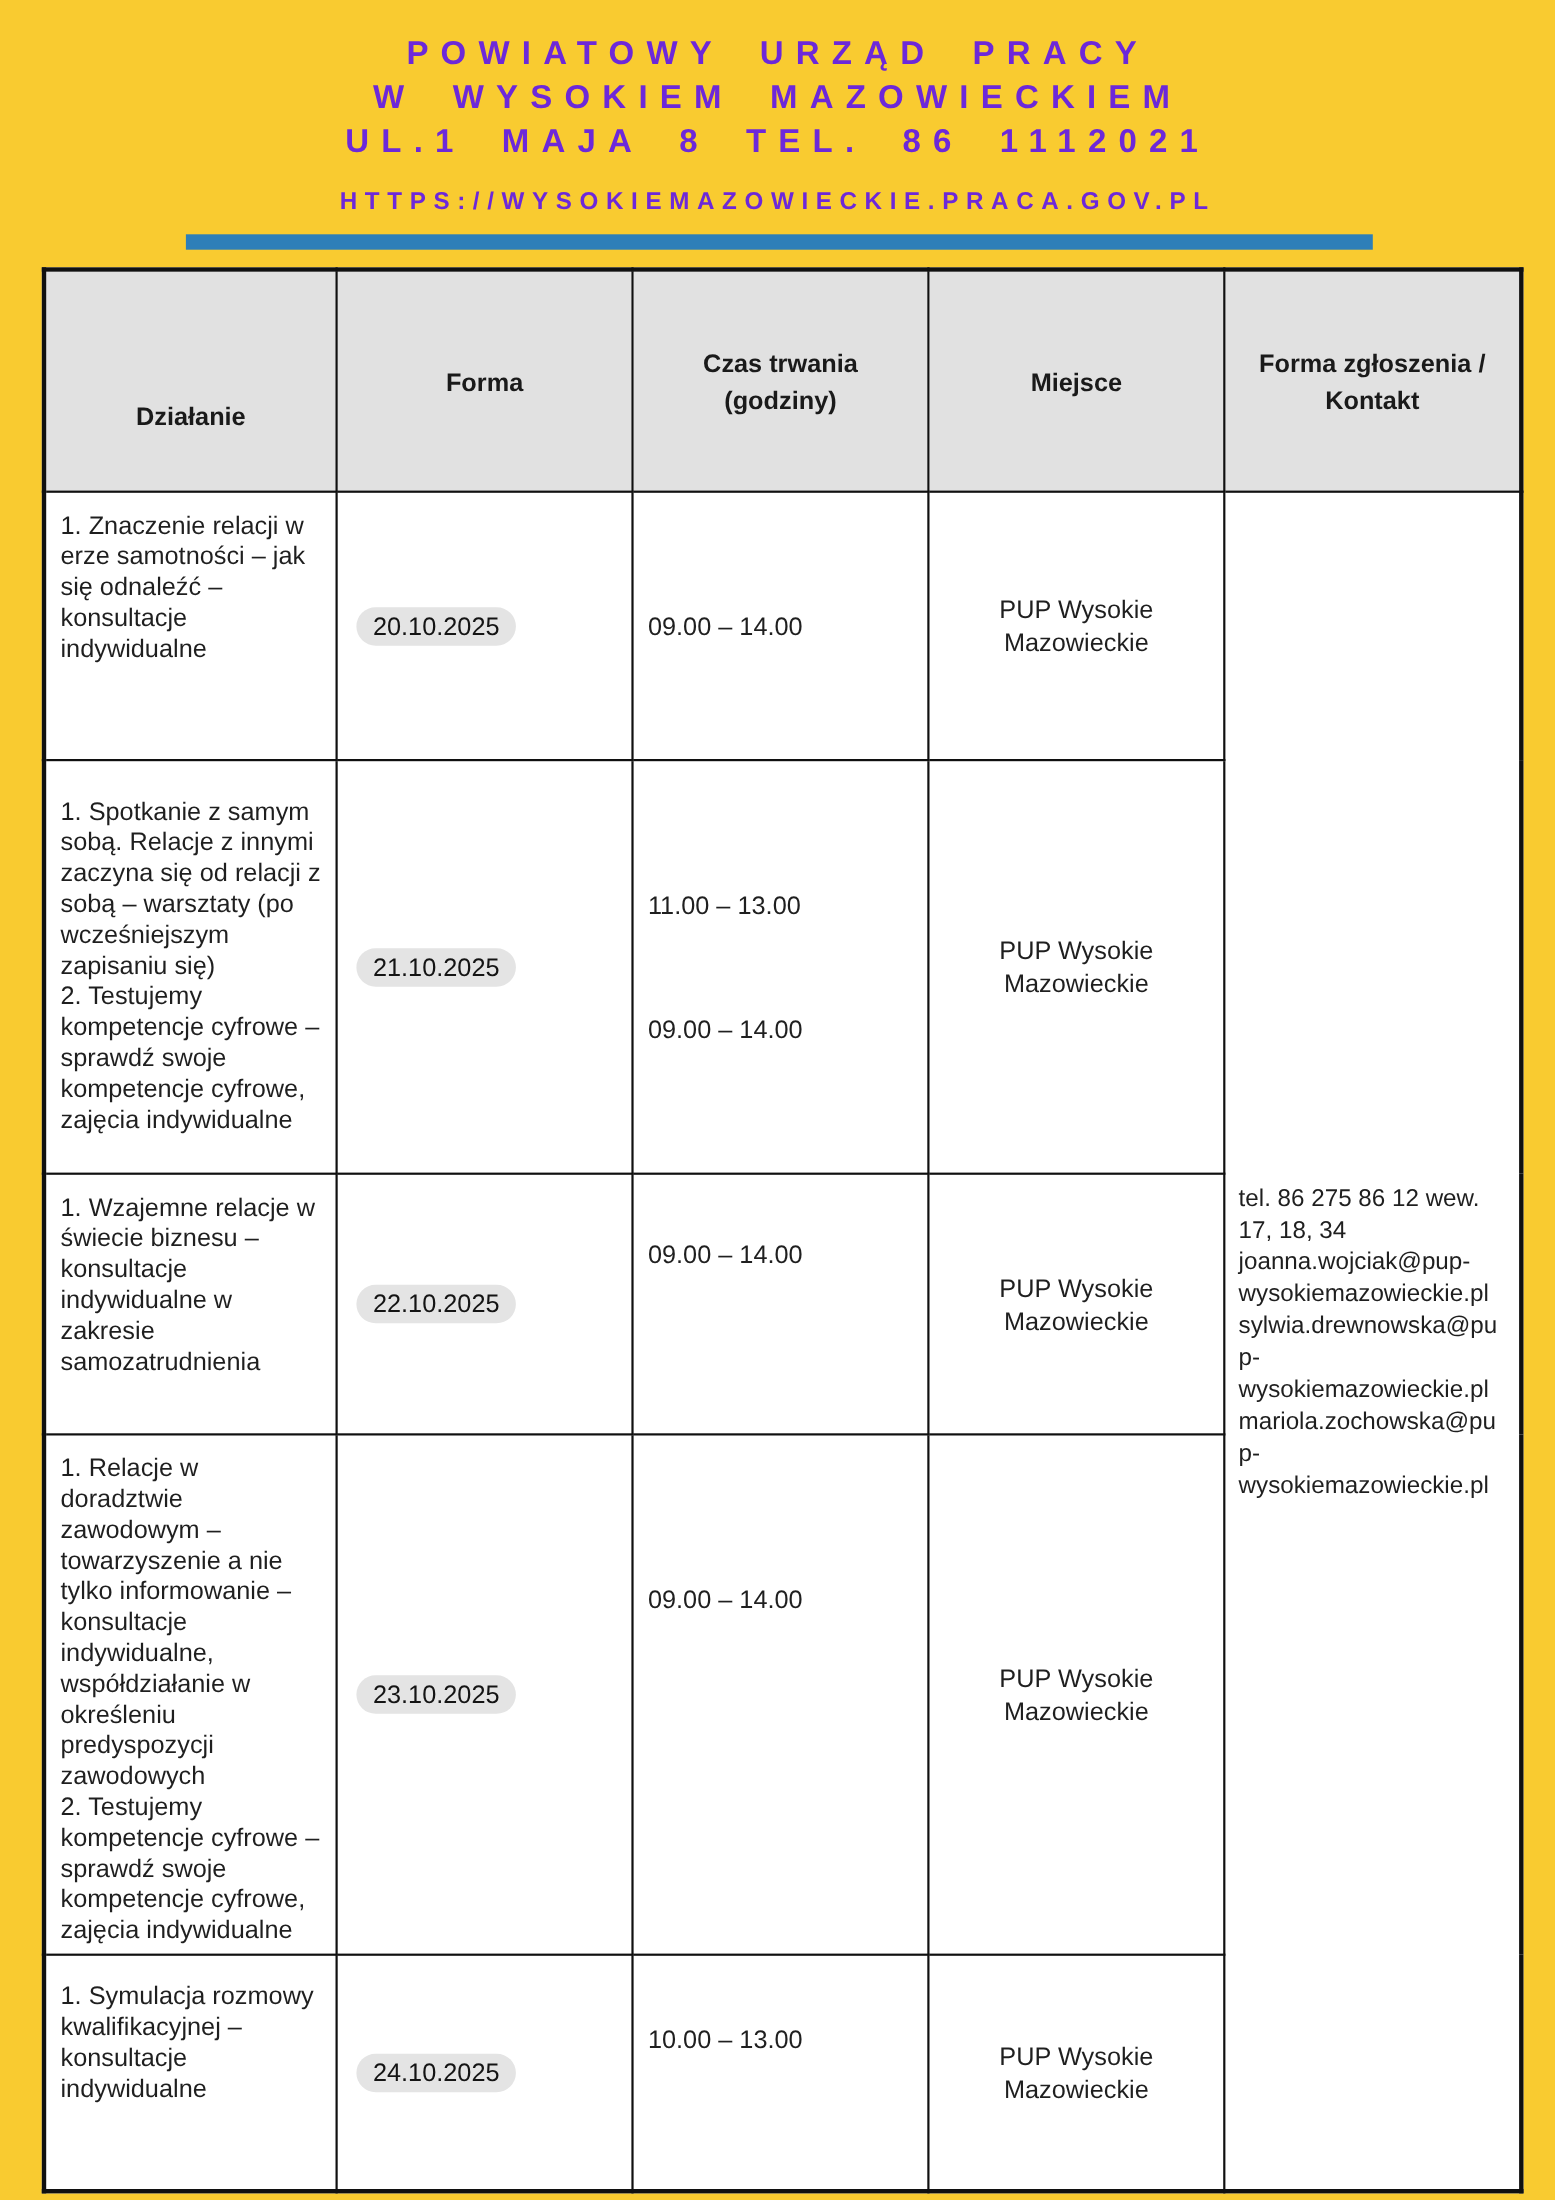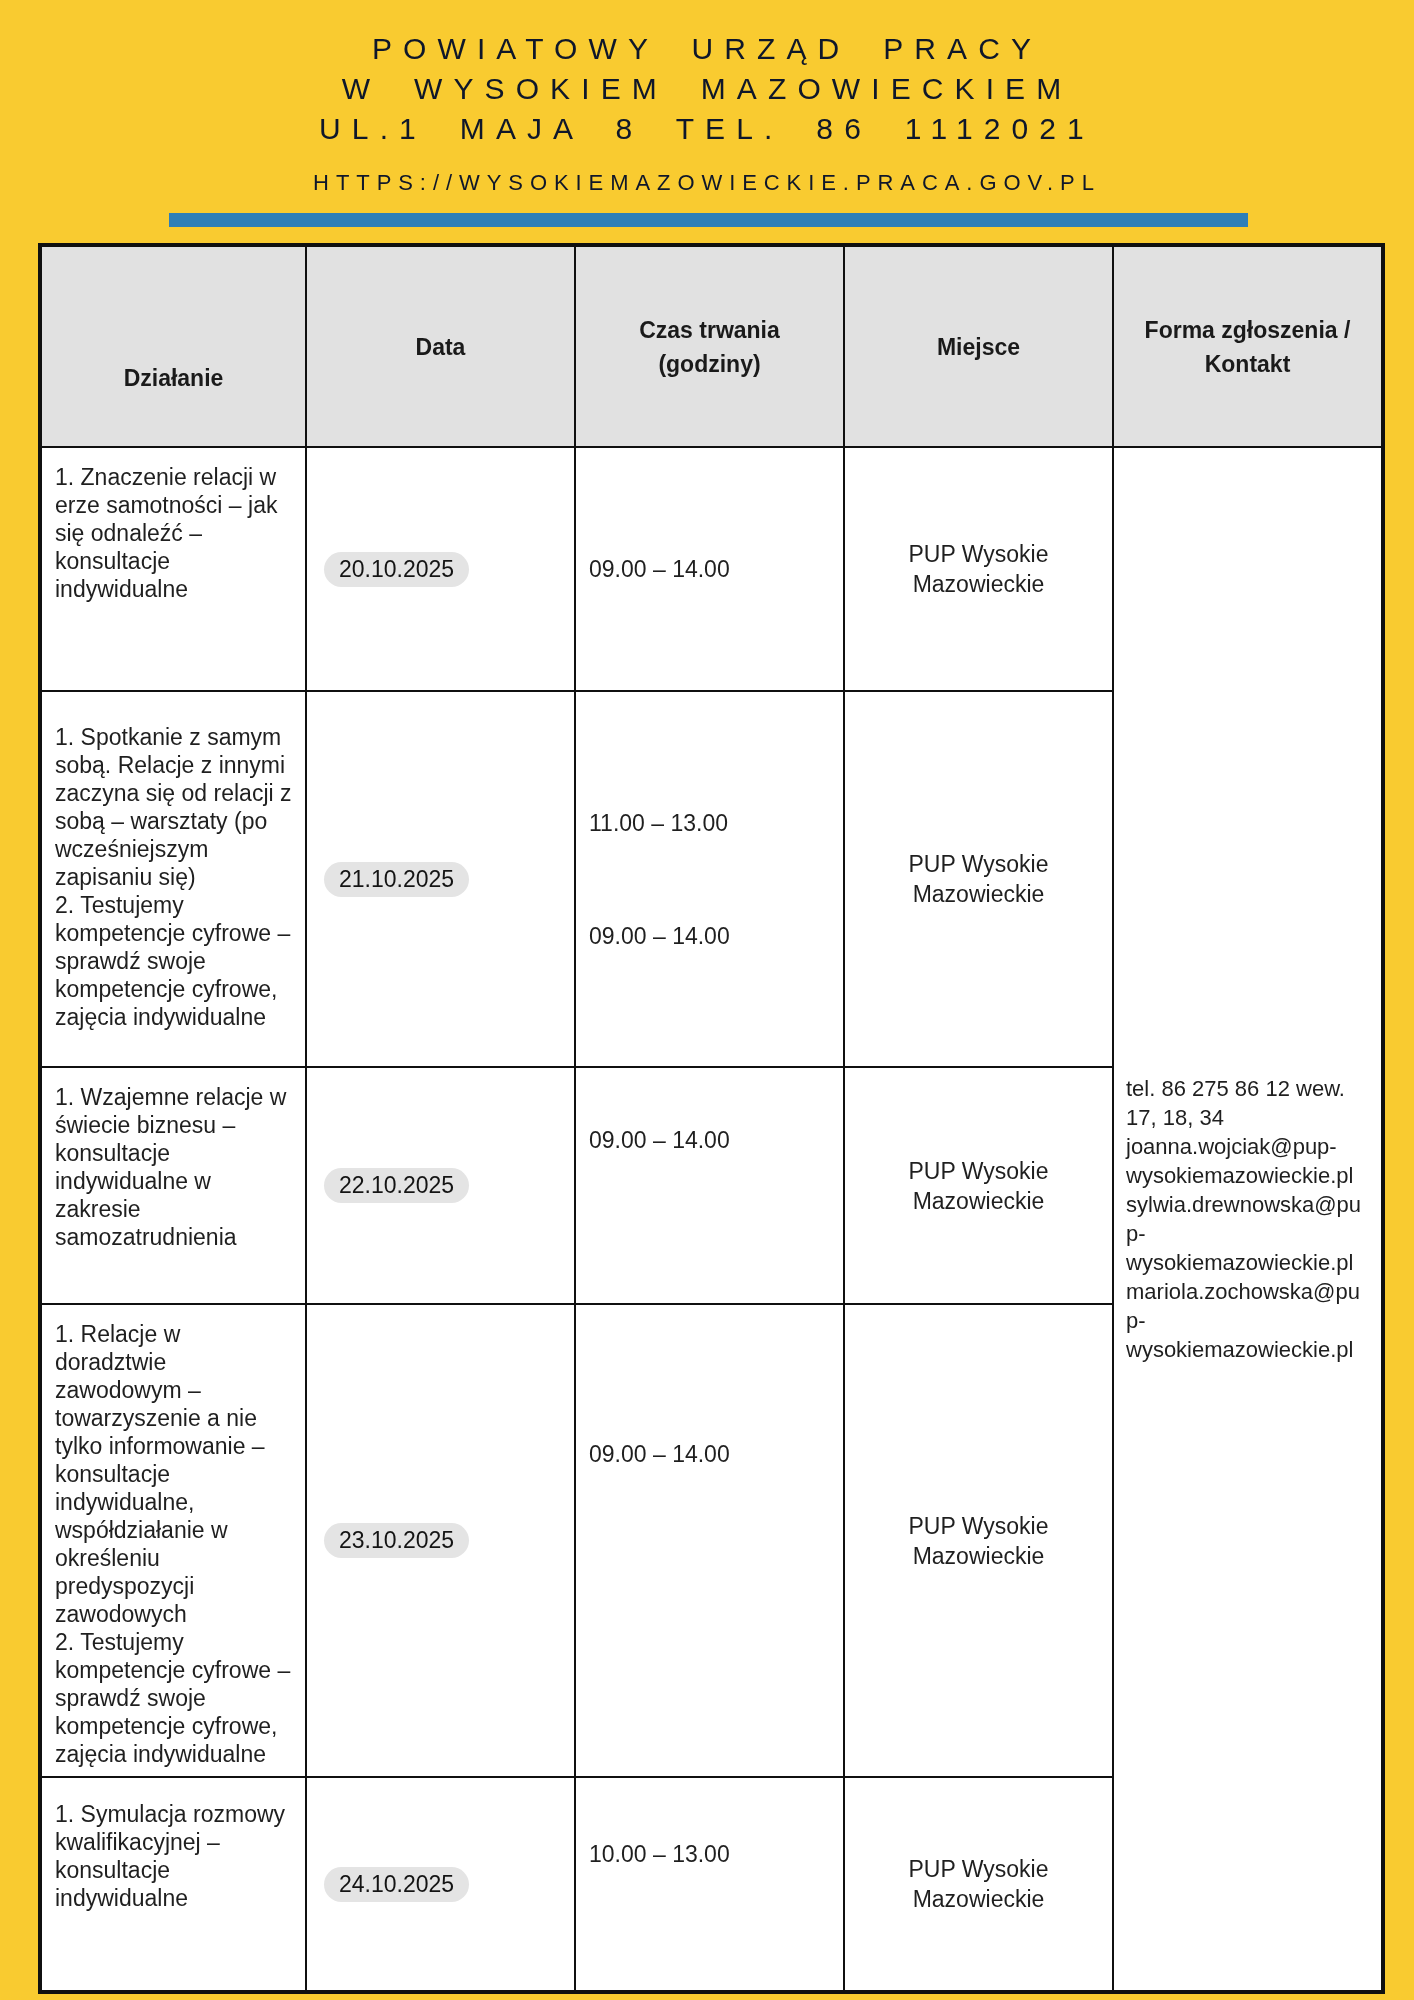--- a/index.html
+++ b/index.html
@@ -5,21 +5,21 @@
   html,body{margin:0;padding:0;}
   body{
     width:1414px;height:2000px;position:relative;
     background:#F9CB30;
     font-family:"Liberation Sans","DejaVu Sans",sans-serif;
     -webkit-font-smoothing:antialiased;
   }
   
   .top-header{
     position:absolute;top:29px;left:0;width:1414px;
-    text-align:center;color:#0f172a;font-weight:normal;
+    text-align:center;color:#6d28d9;font-weight:bold;
   }
   .hdr-line{
     font-size:30px;line-height:40px;
     letter-spacing:.37em;word-spacing:.45em;white-space:nowrap;
   }
   .hdr-url{
     font-size:22px;line-height:40px;margin-top:14px;
     letter-spacing:.315em;white-space:nowrap;
   }
   .divider{
@@ -92,21 +92,21 @@
   <colgroup>
     <col style="width:266px">
       <col style="width:269px">
       <col style="width:269px">
     <col style="width:269px">
       <col style="width:270px">
   </colgroup>
   <tbody>
       <tr style="height:202px">
     <th class="colhead first"><div class="inner">Działanie</div></th>
-    <th class="colhead">Data</th>
+    <th class="colhead">Forma</th>
     <th class="colhead">Czas trwania
 (godziny)</th>
     <th class="colhead">Miejsce</th>
     <th class="colhead">Forma zgłoszenia /
 Kontakt</th>
   </tr>
 
   <tr style="height:244px">
     <td class="activity pa1">1. Znaczenie relacji w erze samotności – jak się odnaleźć – konsultacje indywidualne</td>
     <td class="datecell">

